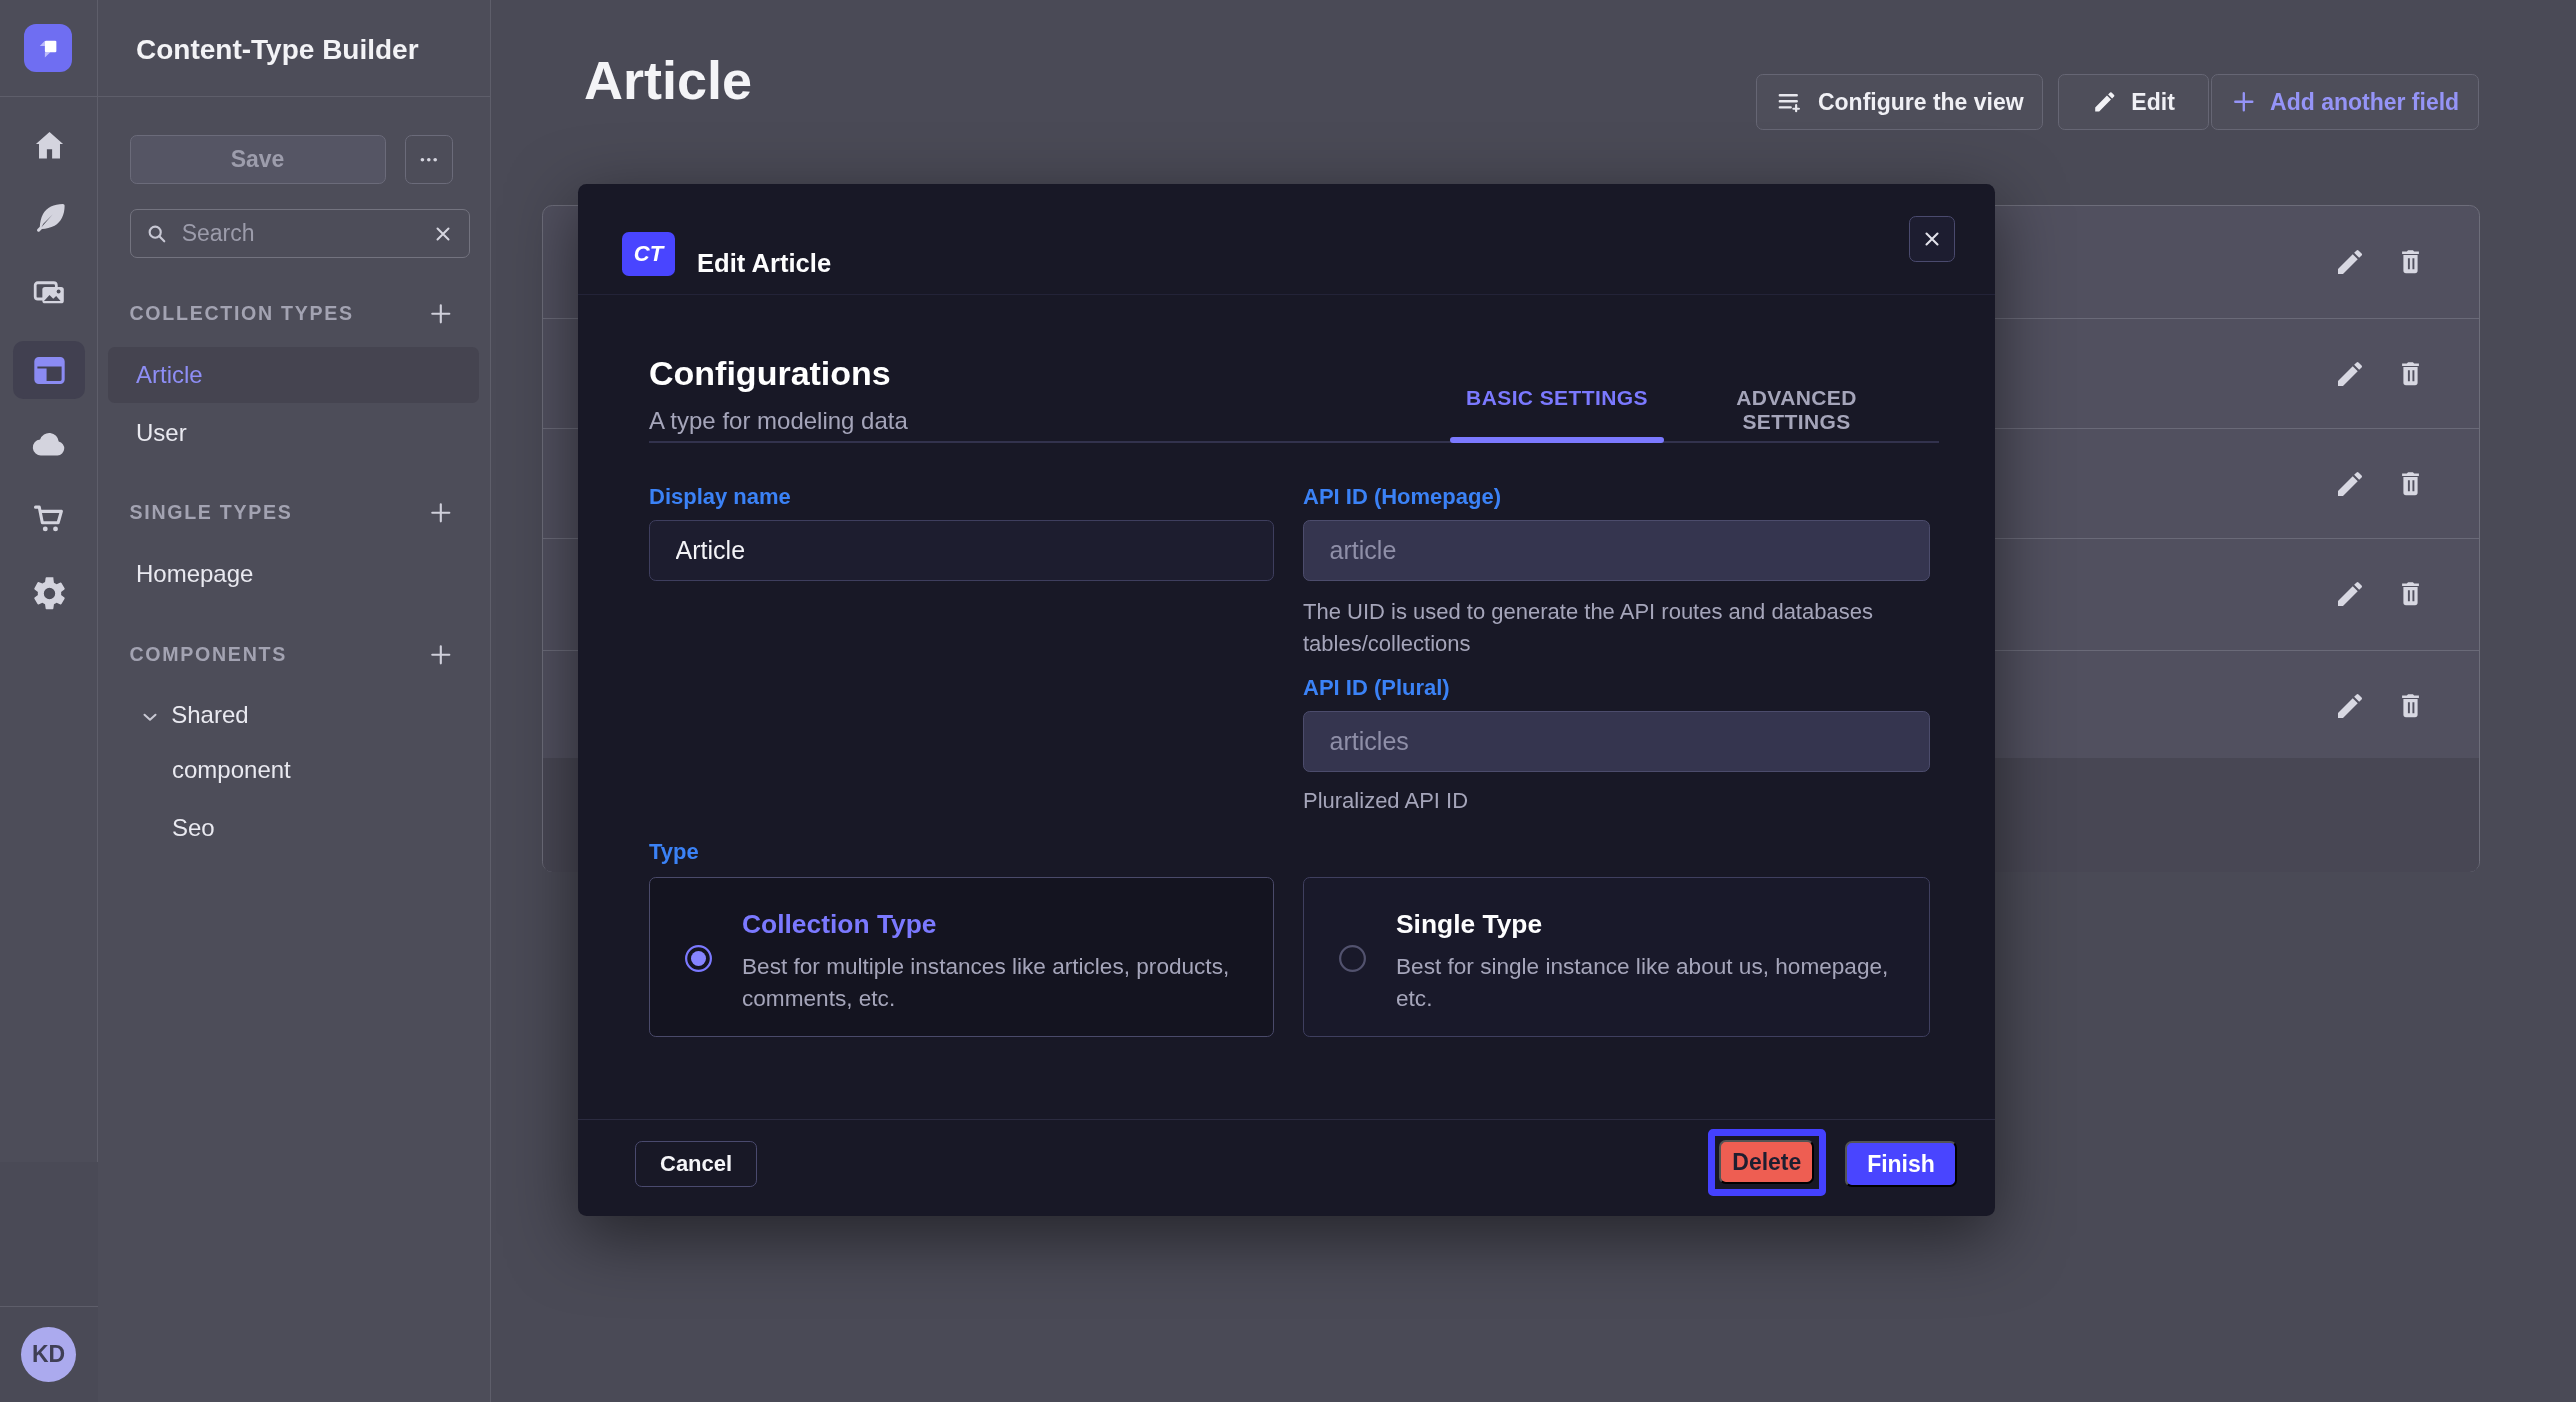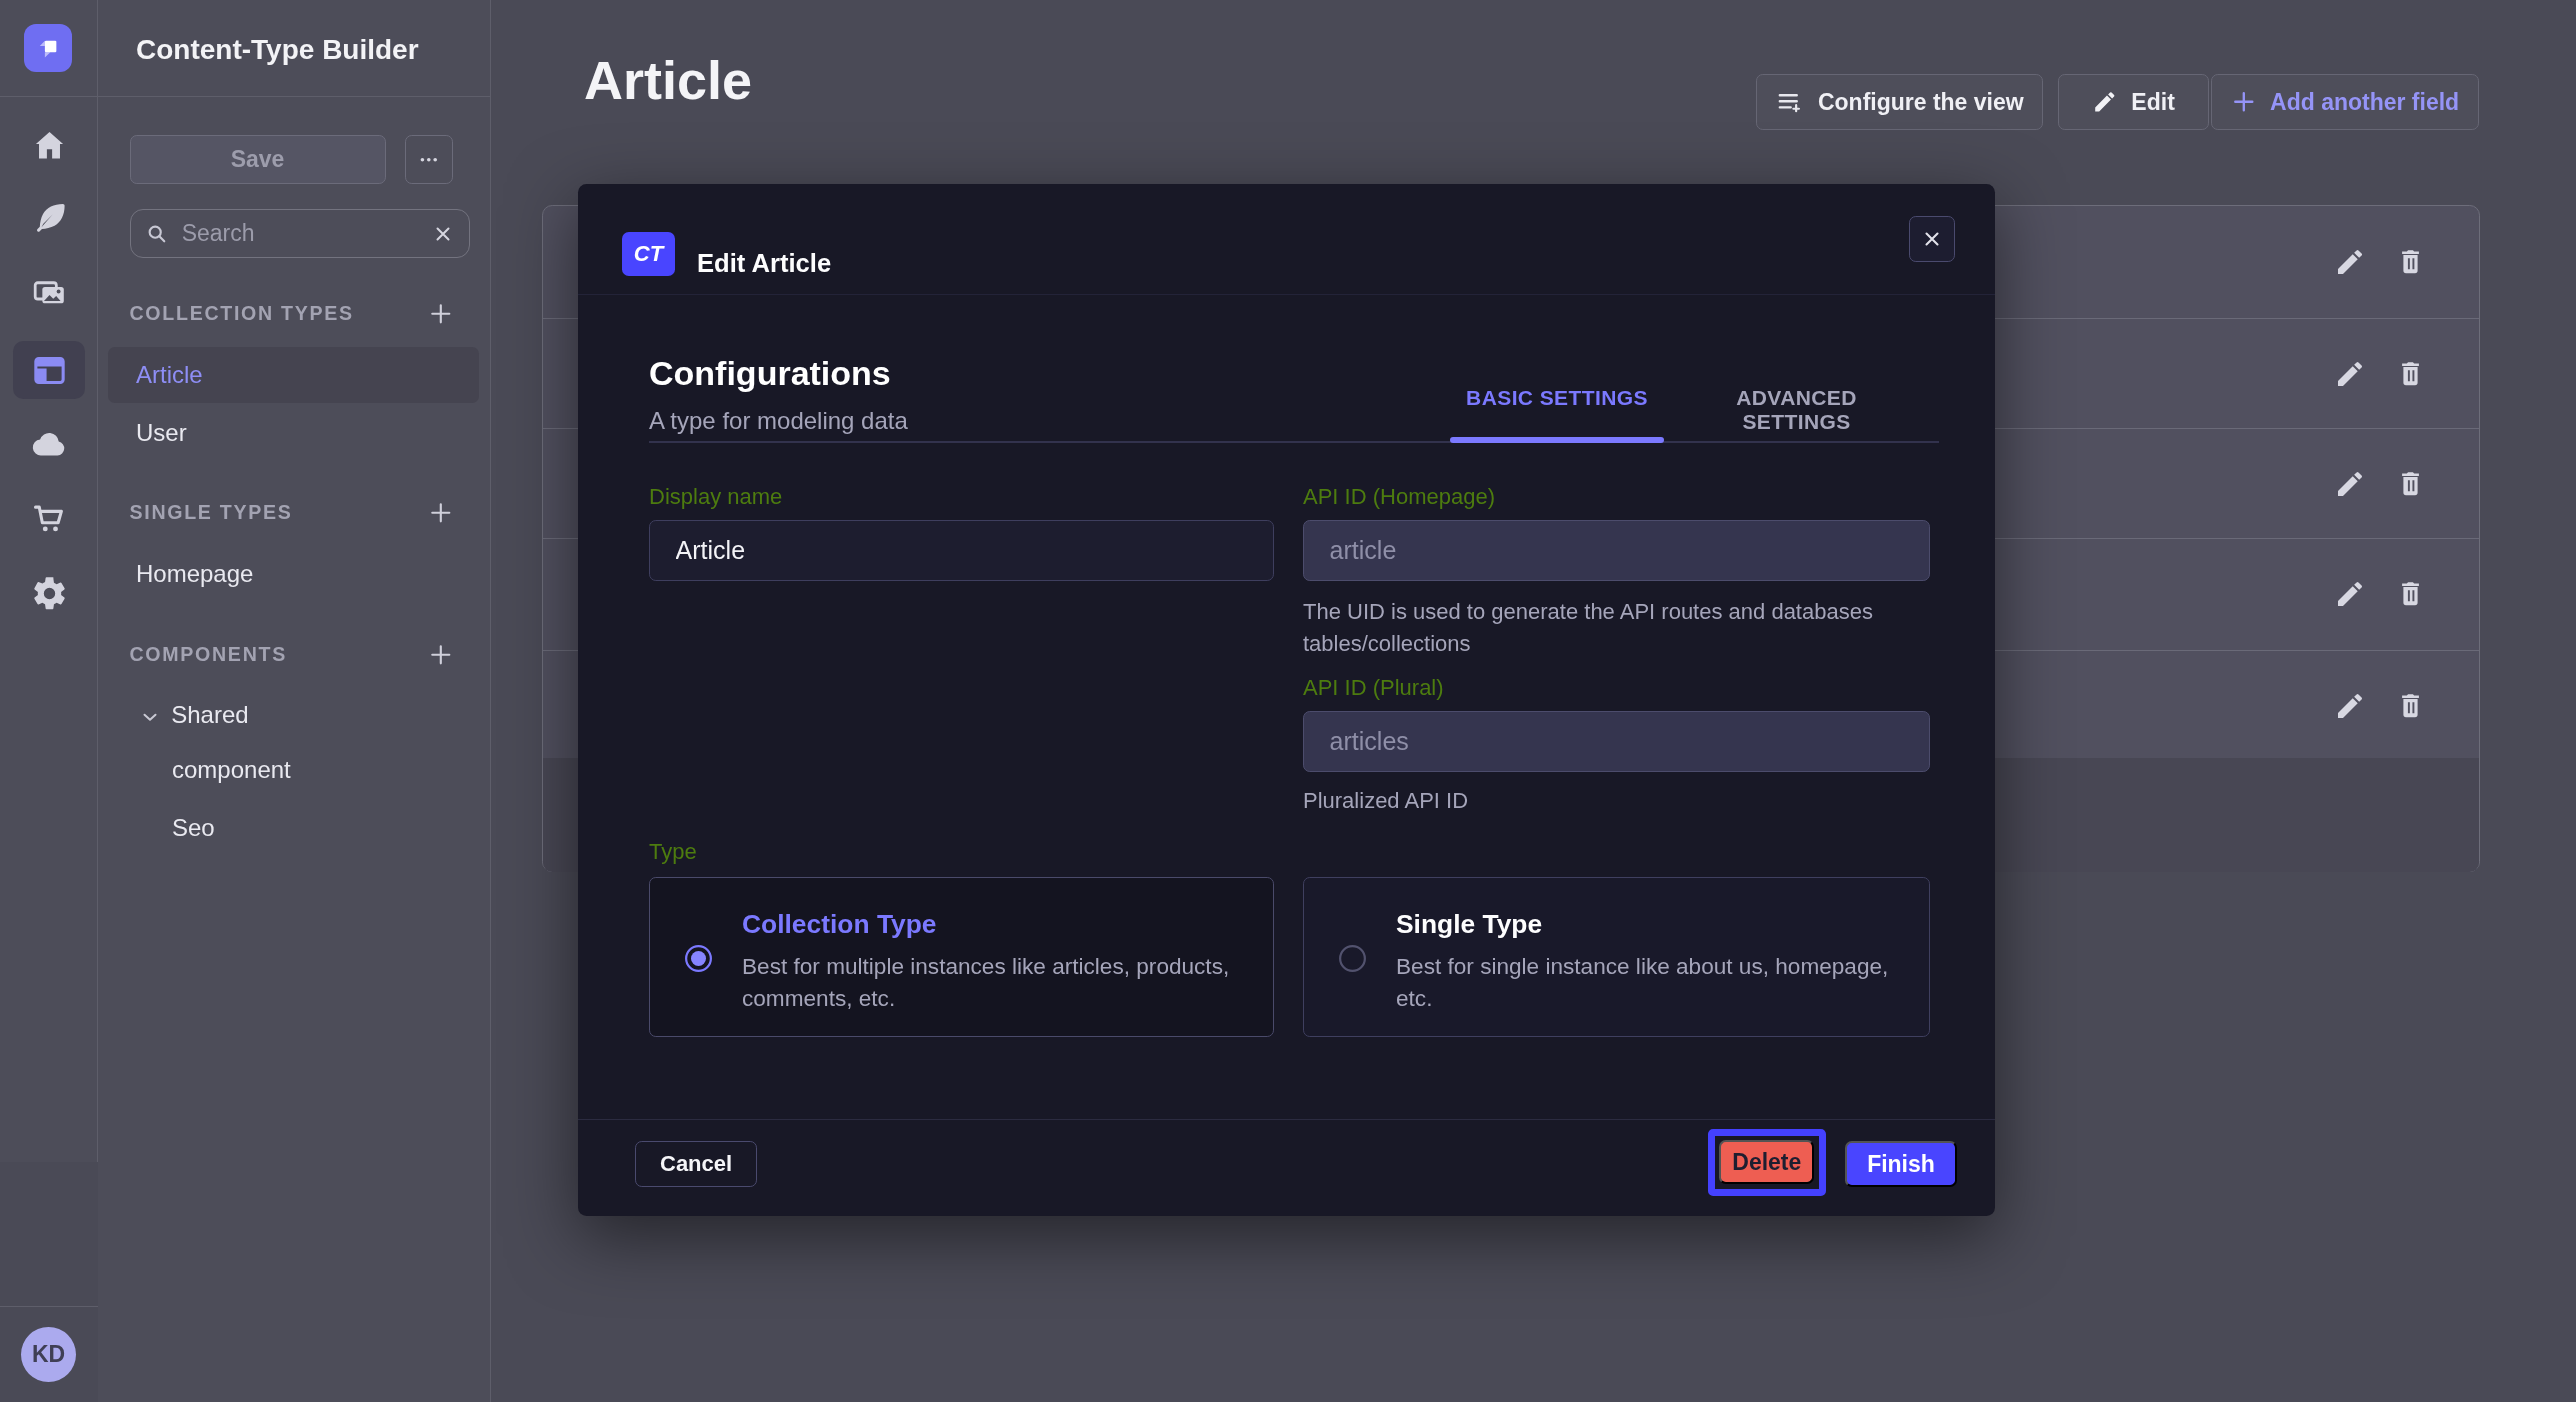--- a/index.html
+++ b/index.html
@@ -14,21 +14,21 @@
   .rail-divider { position:absolute; left:0; top:1306px; width:98px; height:0.9px; background:#5e5e6a; }
   .avatar { position:absolute; left:21px; top:1327px; width:55px; height:55px; border-radius:50%; background:#abaaee; color:#3f3f55; font-weight:bold; font-size:23px; display:flex; align-items:center; justify-content:center; }
 
   .top-divider { position:absolute; left:0; top:96px; width:491px; height:0.9px; background:#5e5e6a; z-index:3; }
 
   
   .sidebar { position:absolute; left:98px; top:0; width:393px; height:1402px; background:#4d4d59; border-right:0.9px solid #5e5e6a; }
   .sidebar-title { position:absolute; left:38px; top:34px; font-size:28px; font-weight:bold; color:#f3f3f6; }
   .save-btn { position:absolute; left:31.5px; top:135px; width:256px; height:49px; background:#555564; border:0.9px solid #6b6b7a; border-radius:6.8px; color:#9d9dac; font-size:23px; font-weight:bold; display:flex; align-items:center; justify-content:center; }
   .more-btn { position:absolute; left:307px; top:135px; width:48px; height:49px; background:transparent; border:0.9px solid #6b6b7a; border-radius:6.8px; display:flex; align-items:center; justify-content:center; }
-  .search-box { position:absolute; left:31.5px; top:209px; width:340px; height:49px; border:0.9px solid #73737f; border-radius:13px; display:flex; align-items:center; padding:0 13.6px; gap:12px; }
+  .search-box { position:absolute; left:31.5px; top:209px; width:340px; height:49px; border:0.9px solid #73737f; border-radius:7px; display:flex; align-items:center; padding:0 13.6px; gap:12px; }
   .search-box input { flex:1; background:transparent; border:none; outline:none; color:#e8e8ef; font-size:23px; font-family:inherit; min-width:0; }
   .search-box input::placeholder { color:#9c9cab; }
   .section-header { position:absolute; left:31.5px; width:324px; height:31px; display:flex; align-items:center; justify-content:space-between; }
   .section-label { font-size:19.6px; font-weight:bold; letter-spacing:1.7px; color:#a3a3b2; }
   .side-item { position:absolute; color:#e9e9f0; font-size:24px; }
   .active-row { position:absolute; left:10.2px; top:347px; width:371px; height:56px; border-radius:6.8px; background:#454450; }
   .chev { color:#c9c9d4; }
 
   
   .content { position:absolute; left:491px; top:0; width:2085px; height:1402px; background:#4a4a56; }
@@ -51,21 +51,21 @@
   .close-btn { position:absolute; right:40px; top:32px; width:46px; height:46px; border:0.9px solid #4a4a6e; border-radius:6.8px; background:#1d1d30; display:flex; align-items:center; justify-content:center; }
 
   .config-title { position:absolute; left:71px; top:170px; font-size:34px; font-weight:bold; color:#ffffff; }
   .config-sub { position:absolute; left:71px; top:223px; font-size:24px; color:#a5a5ba; }
   .tabs-line { position:absolute; left:71px; top:257px; width:1290px; height:1.7px; background:#32324d; }
   .tab { position:absolute; top:202px; font-size:21px; font-weight:bold; letter-spacing:0.4px; }
   .tab.basic { left:872px; width:214px; text-align:center; color:#7b79ff; }
   .tab.adv { left:1107px; width:223px; text-align:center; color:#a5a5ba; }
   .tab-underline { position:absolute; left:872px; top:253px; width:214px; height:6px; border-radius:3.4px; background:#7b79ff; }
 
-  .f-label { position:absolute; font-size:22px; font-weight:normal; color:#4d7c0f; }
+  .f-label { position:absolute; font-size:22px; font-weight:bold; color:#3b82f6; }
   .f-input { position:absolute; height:61px; border-radius:6.8px; font-size:25px; font-family:inherit; padding:0 25.6px; outline:none; }
   .f-input.enabled { background:#1d1d2f; border:0.9px solid #3e3e5e; color:#f3f3f7; }
   .f-input.disabled { background:#35354f; border:0.9px solid #4c4c6c; color:#8f8fa8; }
   .f-help { position:absolute; font-size:22px; line-height:31.5px; color:#a5a5ba; }
 
   .type-card { position:absolute; top:693px; height:160px; border-radius:6.8px; }
   .type-card.selected { left:71px; width:625px; background:#141420; border:0.9px solid #4a4a6a; }
   .type-card.unselected { left:725px; width:627px; background:#19192a; border:0.9px solid #3f3f5f; }
   .card-title { position:absolute; left:92px; top:31px; font-size:26.4px; font-weight:bold; }
   .card-desc { position:absolute; left:92px; top:73px; width:524px; font-size:22.6px; line-height:31.5px; color:#a5a5ba; }

